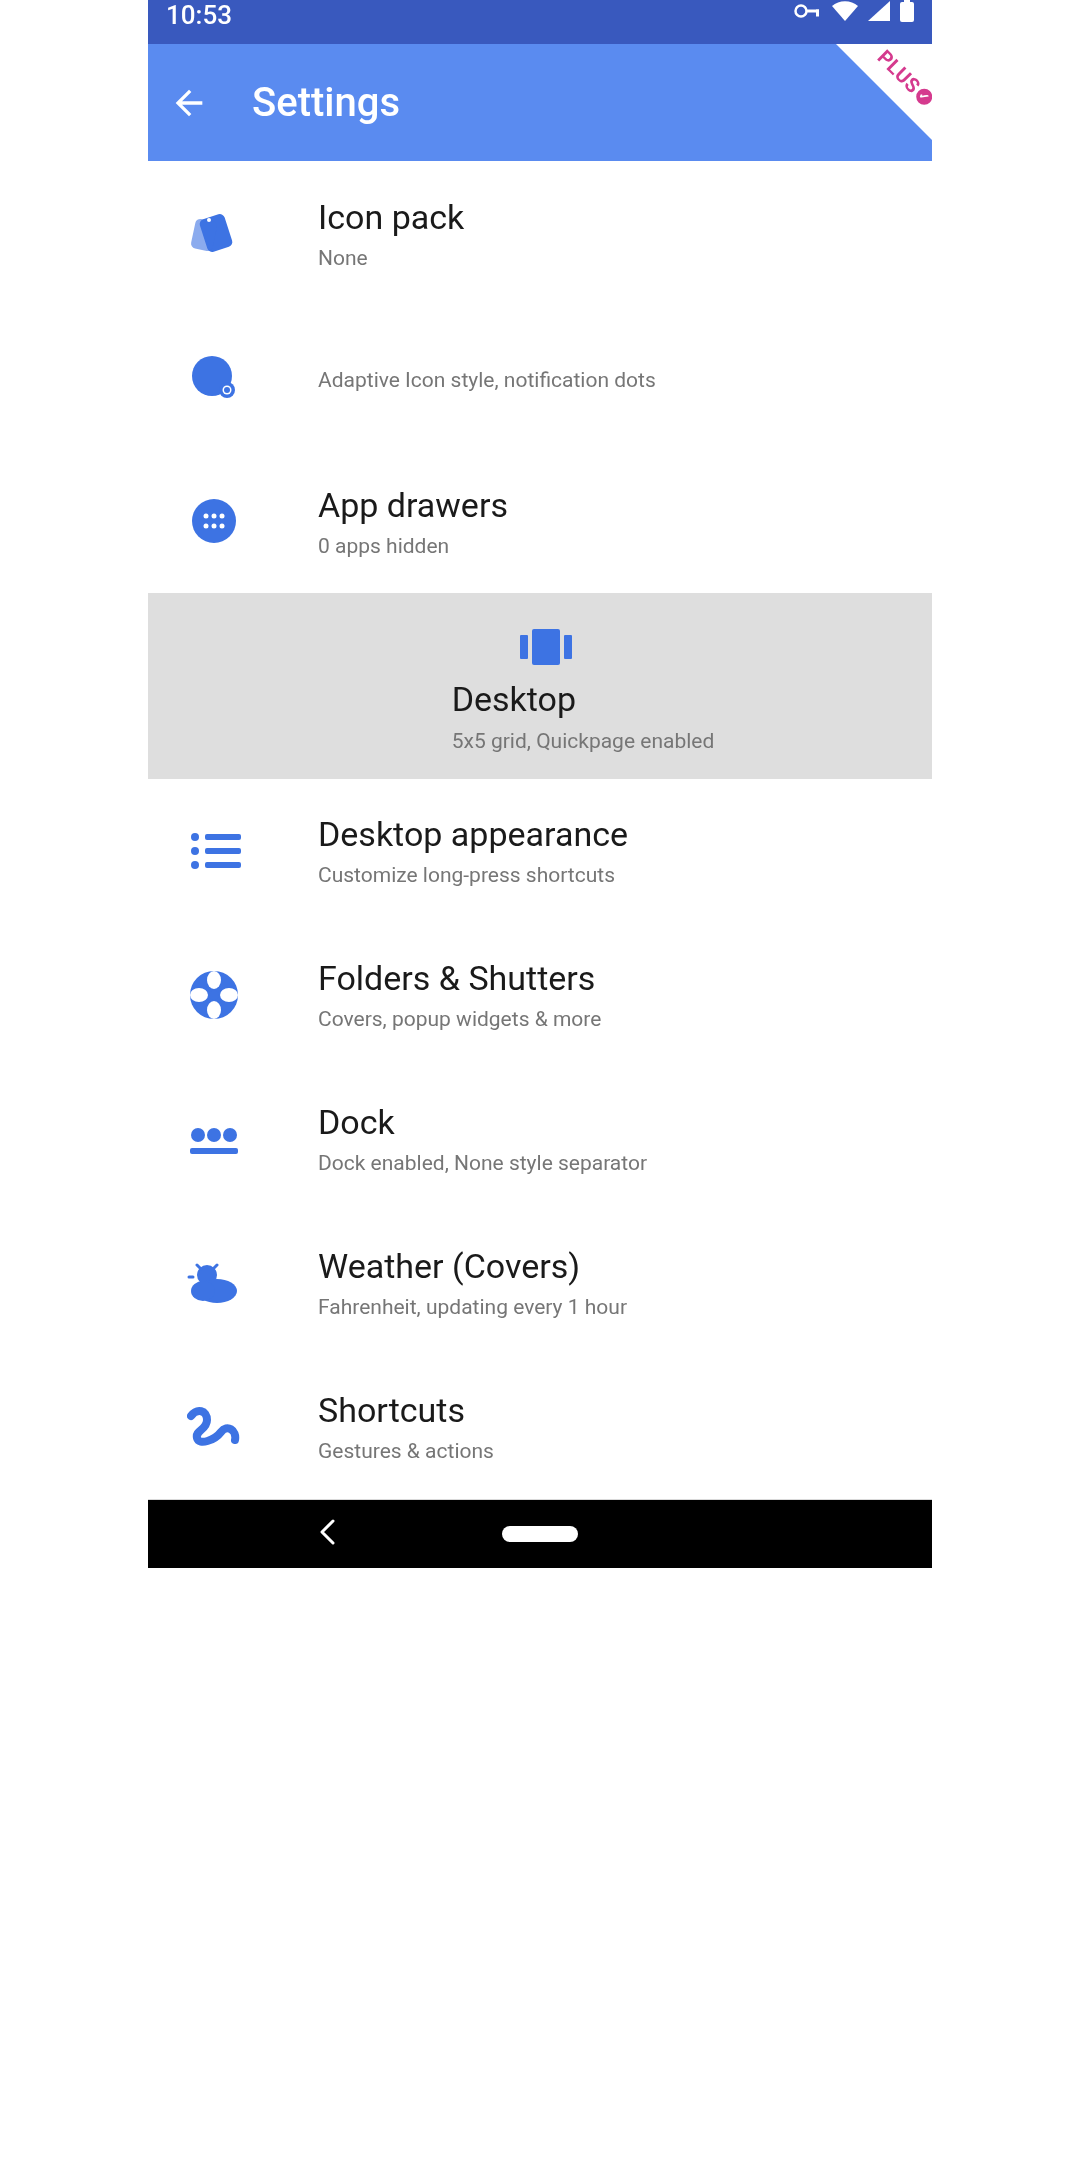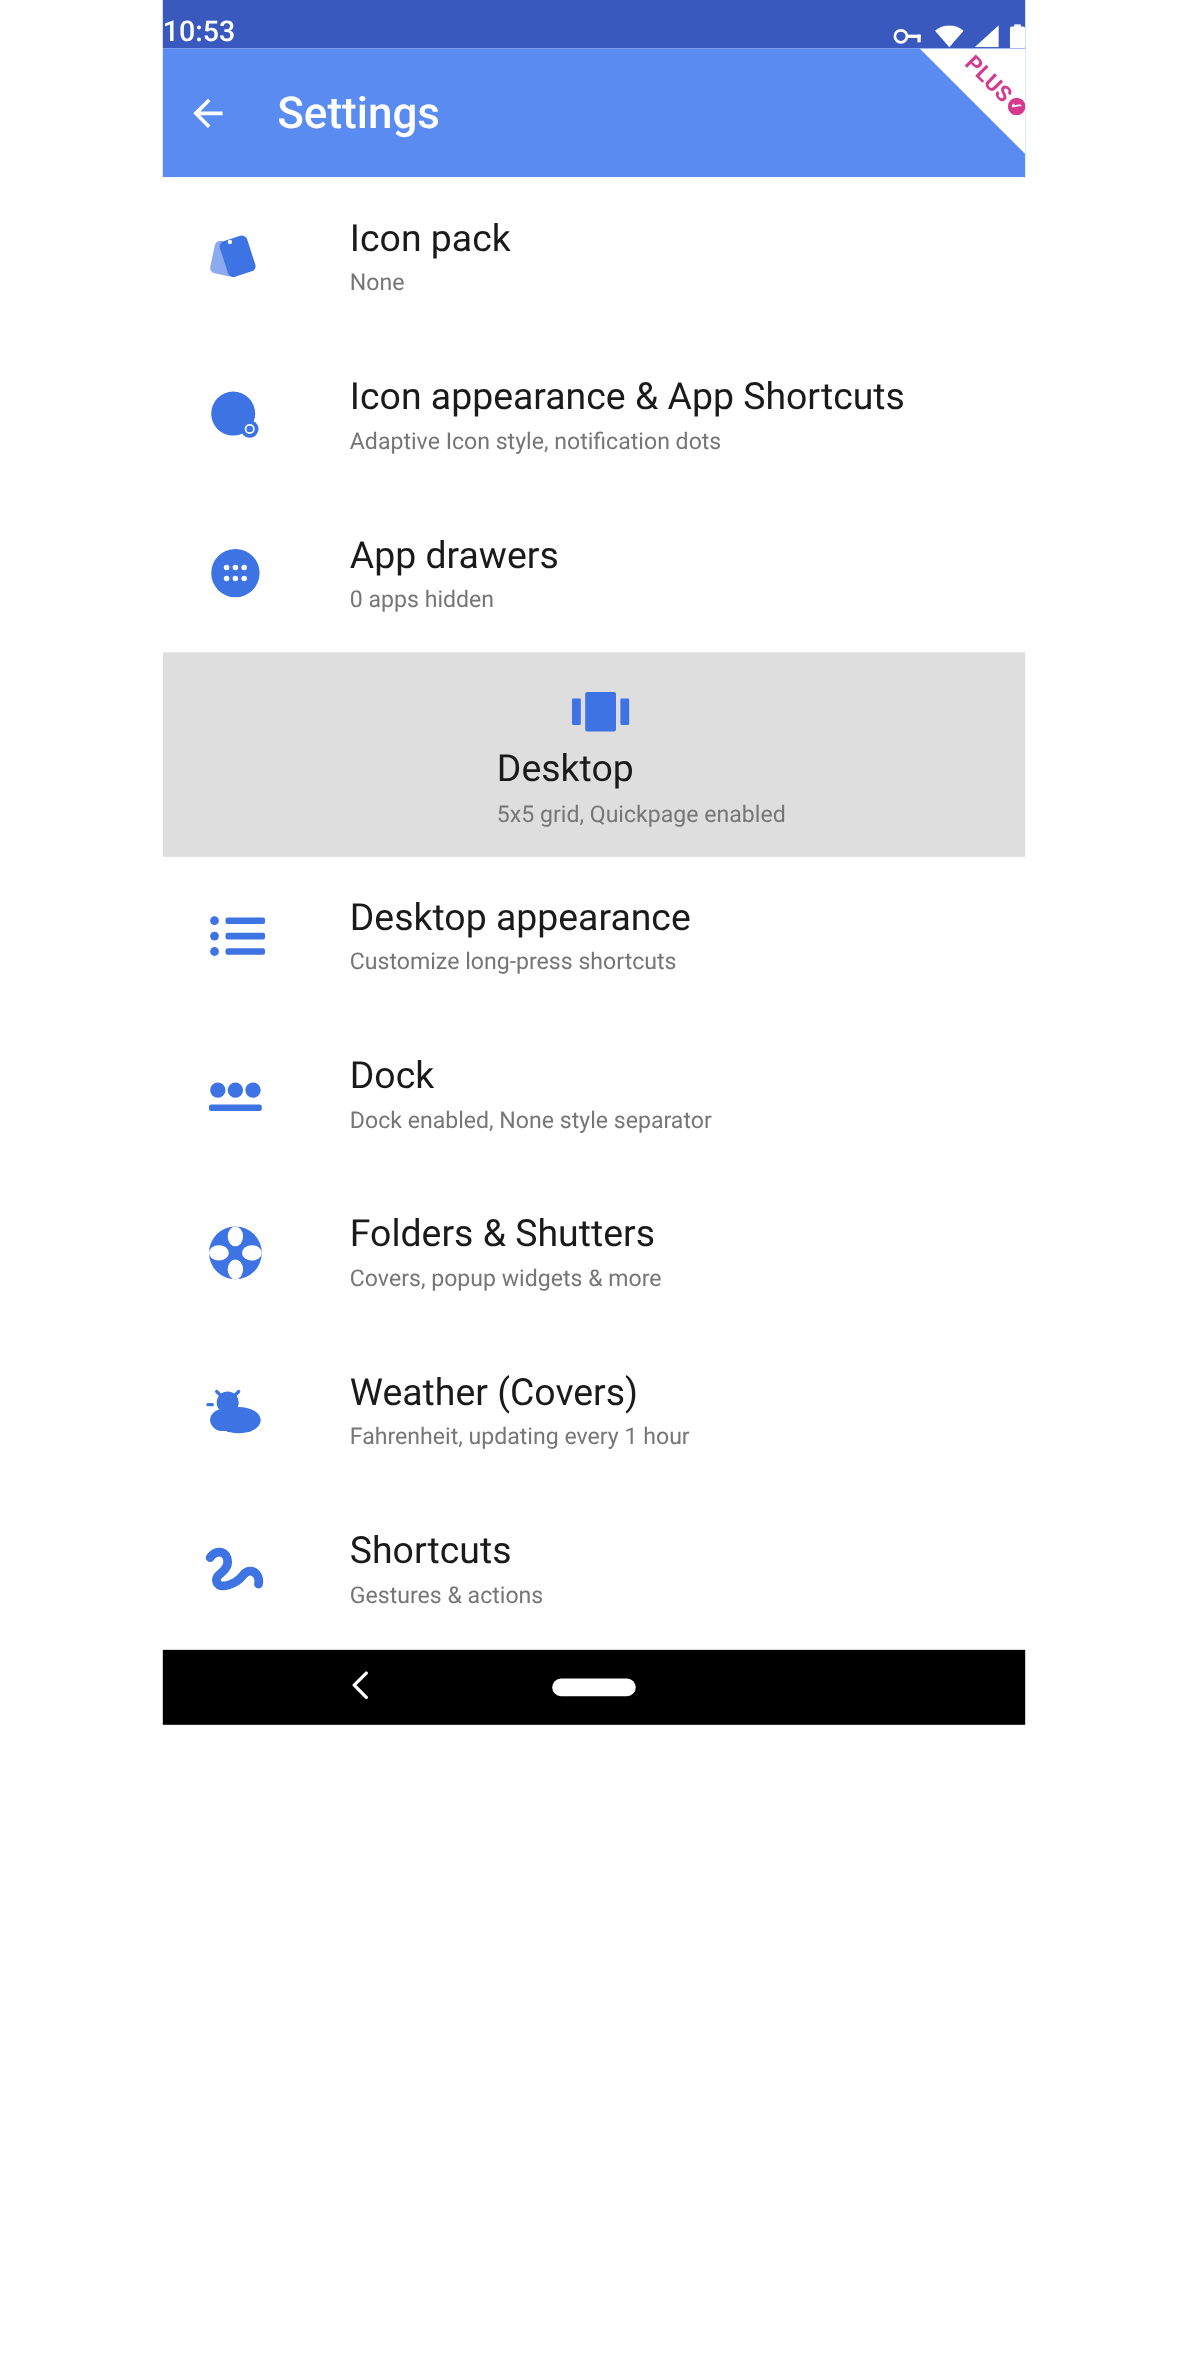--- a/index.html
+++ b/index.html
@@ -17,23 +17,23 @@
     display: flex;
     flex-direction: column;
     background: #fff;
     position: relative;
   }
   
   .status-bar {
     height: 50px;
     background: #3959be;
     display: flex;
-    align-items: flex-end;
+    align-items: flex-start;
     justify-content: space-between;
-    padding: 0 0;
+    padding: 0 18px;
     color: #fff;
   }
   .status-time { font-size: 26px; font-weight: 500; }
   .status-icons { display: flex; align-items: center; gap: 10px; }
   .status-icons svg { display: block; }
 
   
   .app-bar {
     height: 135px;
     background: #5a8bf0;
@@ -212,21 +212,20 @@
     <div class="item">
       <span class="icon">
         <svg width="54" height="54" viewBox="0 0 54 54">
             <circle cx="25" cy="26" r="20" fill="#3d73e3"></circle>
             <circle cx="40" cy="40" r="8" fill="#3d73e3"></circle>
             <circle cx="40" cy="40" r="4.5" fill="#fff"></circle>
             <circle cx="40" cy="40" r="3" fill="#3d73e3"></circle>
           </svg>
       </span>
       <div class="texts">
-        <div class="title">Icon appearance &amp; App Shortcuts</div>
         <div class="sub">Adaptive Icon style, notification dots</div>
       </div>
     </div>
 
     <div class="item">
       <span class="icon">
         <svg width="50" height="50" viewBox="0 0 50 50">
             <circle cx="25" cy="25" r="22" fill="#3d73e3"></circle>
             <g fill="#fff">
               <circle cx="17" cy="20" r="2.5"></circle>
@@ -272,56 +271,56 @@
           </svg>
       </span>
       <div class="texts">
         <div class="title">Desktop appearance</div>
         <div class="sub">Customize long-press shortcuts</div>
       </div>
     </div>
 
     <div class="item">
       <span class="icon">
-        <svg width="54" height="32" viewBox="0 0 54 32">
-            <g fill="#3d73e3">
-              <circle cx="11" cy="12" r="7"></circle>
-              <circle cx="27" cy="12" r="7"></circle>
-              <circle cx="43" cy="12" r="7"></circle>
-              <rect x="3" y="25" width="48" height="6" rx="2"></rect>
-            </g>
-          </svg>
-      </span>
-      <div class="texts">
-        <div class="title">Dock</div>
-        <div class="sub">Dock enabled, None style separator</div>
-      </div>
-    </div>
-
-    <div class="item">
-      <span class="icon">
         <svg width="54" height="54" viewBox="0 0 54 54">
             <circle cx="27" cy="27" r="24" fill="#3d73e3"></circle>
             <g fill="#fff">
               <ellipse cx="27" cy="12" rx="7" ry="9"></ellipse>
               <ellipse cx="27" cy="42" rx="7" ry="9"></ellipse>
               <ellipse cx="12" cy="27" rx="9" ry="7"></ellipse>
               <ellipse cx="42" cy="27" rx="9" ry="7"></ellipse>
               <circle cx="27" cy="27" r="5" fill="#3d73e3"></circle>
             </g>
           </svg>
       </span>
       <div class="texts">
         <div class="title">Folders &amp; Shutters</div>
         <div class="sub">Covers, popup widgets &amp; more</div>
       </div>
     </div>
 
     <div class="item">
       <span class="icon">
+        <svg width="54" height="32" viewBox="0 0 54 32">
+            <g fill="#3d73e3">
+              <circle cx="11" cy="12" r="7"></circle>
+              <circle cx="27" cy="12" r="7"></circle>
+              <circle cx="43" cy="12" r="7"></circle>
+              <rect x="3" y="25" width="48" height="6" rx="2"></rect>
+            </g>
+          </svg>
+      </span>
+      <div class="texts">
+        <div class="title">Dock</div>
+        <div class="sub">Dock enabled, None style separator</div>
+      </div>
+    </div>
+
+    <div class="item">
+      <span class="icon">
         <svg width="54" height="44" viewBox="0 0 54 44">
             <g fill="#3d73e3">
               <circle cx="20" cy="14" r="10"></circle>
               <path d="M10 4 L14 8 M30 4 L26 8 M6 16 L2 16" stroke="#3d73e3" stroke-width="3" stroke-linecap="round"></path>
               <ellipse cx="30" cy="30" rx="20" ry="12"></ellipse>
               <ellipse cx="16" cy="30" rx="12" ry="10"></ellipse>
             </g>
           </svg>
       </span>
       <div class="texts">

